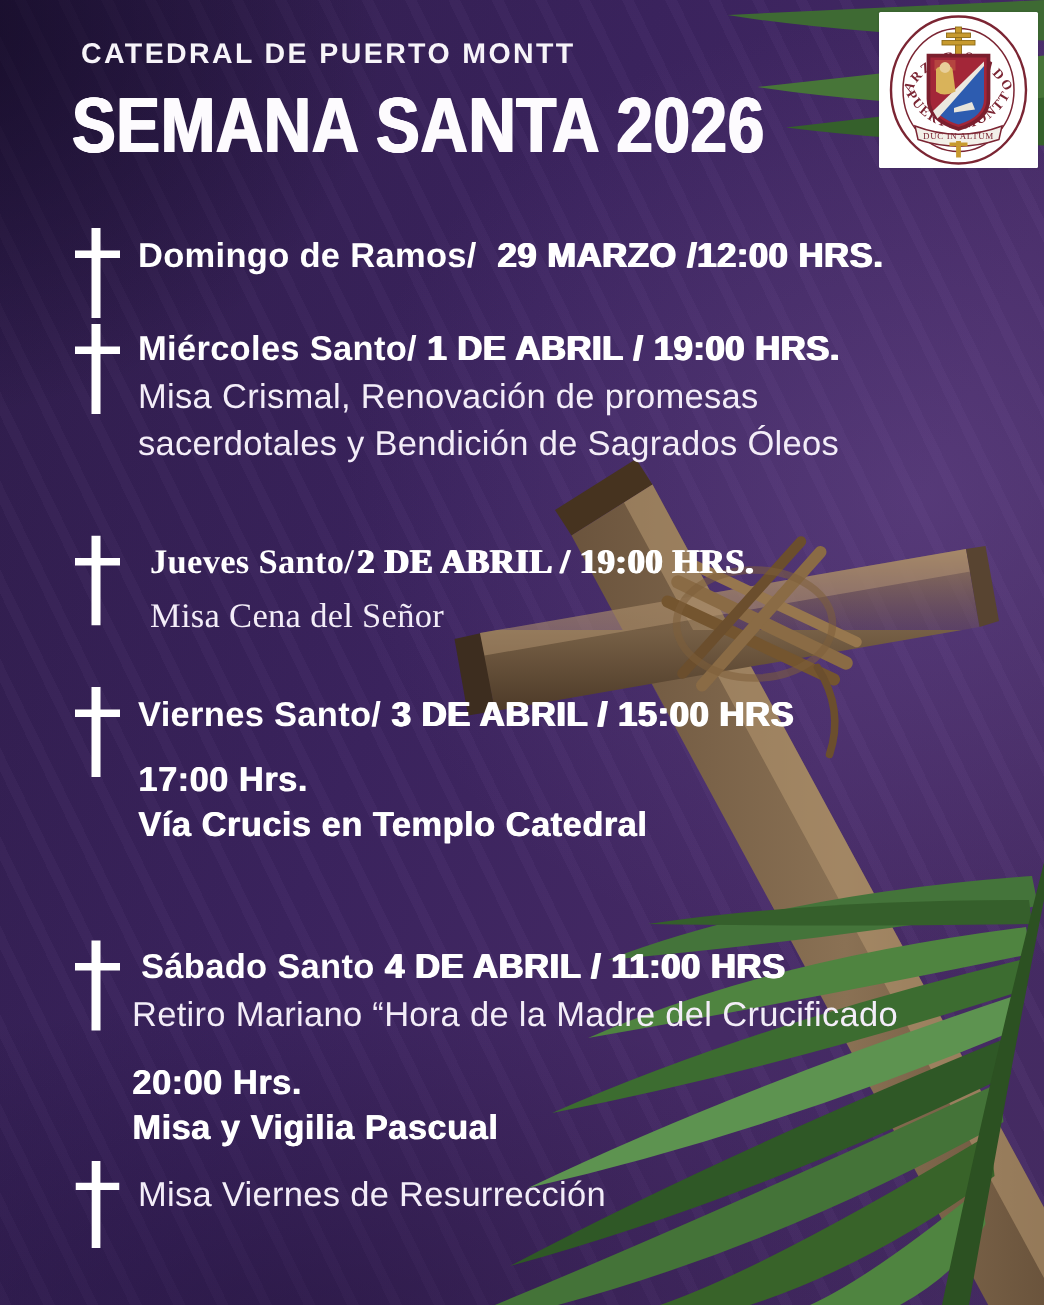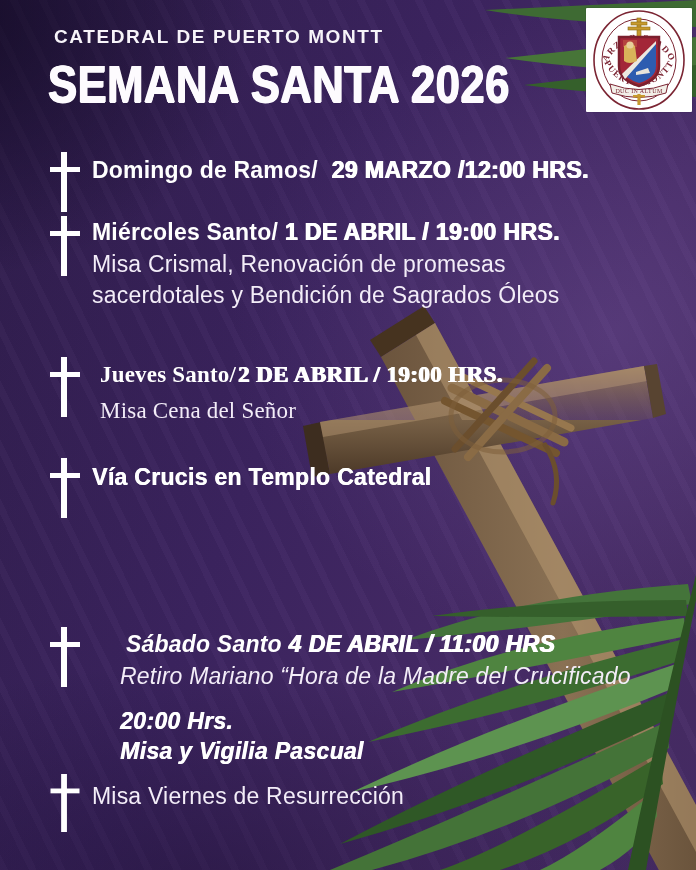--- a/index.html
+++ b/index.html
@@ -188,30 +188,32 @@
         <div class="desc" style="margin-top:6px">Misa Cena del Señor</div>
       </div>
     </div>
 
     <div class="event e4">
       <svg class="cross" width="30" height="60" viewBox="0 0 30 60">
         <rect x="11" y="0" width="6" height="60" fill="#fff"></rect>
           <rect x="0" y="15" width="30" height="5" fill="#fff"></rect>
       </svg>
       <div class="evt-body">
+        <div class="evt-title"><span class="day">Viernes Santo/</span><span class="dt">3 DE ABRIL / 15:00 HRS</span></div>
+        <div class="sub-bold">17:00 Hrs.</div>
         <div class="sub-bold2">Vía Crucis en Templo Catedral</div>
       </div>
     </div>
 
     <div class="event e5">
       <svg class="cross" width="30" height="62" viewBox="0 0 30 60">
         <rect x="11" y="0" width="6" height="60" fill="#fff"></rect>
           <rect x="0" y="15" width="30" height="5" fill="#fff"></rect>
       </svg>
-      <div class="evt-body" style="margin-left:76px;font-style:italic;">
+      <div class="evt-body" style="margin-left:44px;">
         <div class="evt-title"><span class="day">Sábado Santo</span><span class="dt">4 DE ABRIL / 11:00 HRS</span></div>
         <div class="desc" style="margin-left:-6px">Retiro Mariano “Hora de la Madre del Crucificado</div>
         <div class="sub-bold" style="margin-left:-6px">20:00 Hrs.</div>
         <div class="sub-bold2" style="margin-left:-6px">Misa y Vigilia Pascual</div>
       </div>
     </div>
 
     <div class="event e6">
       <svg class="cross" width="30" height="58" viewBox="0 0 30 60">
         <rect x="11" y="0" width="6" height="60" fill="#fff"></rect>

